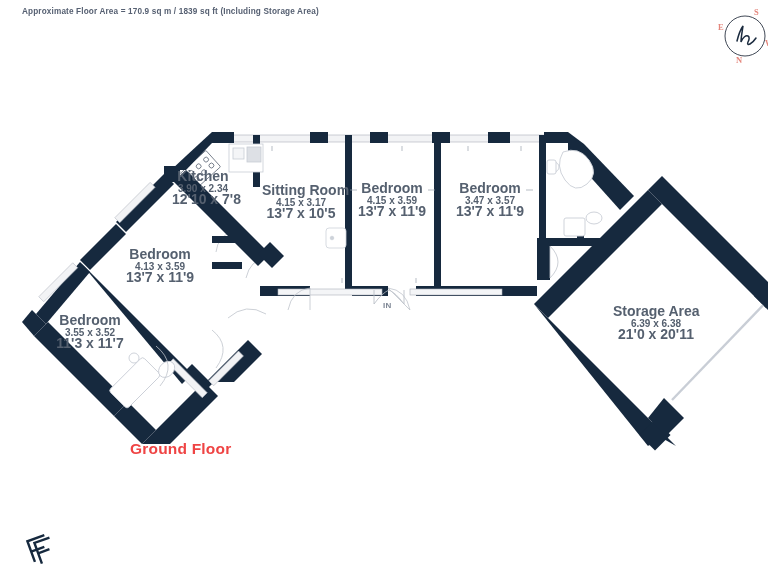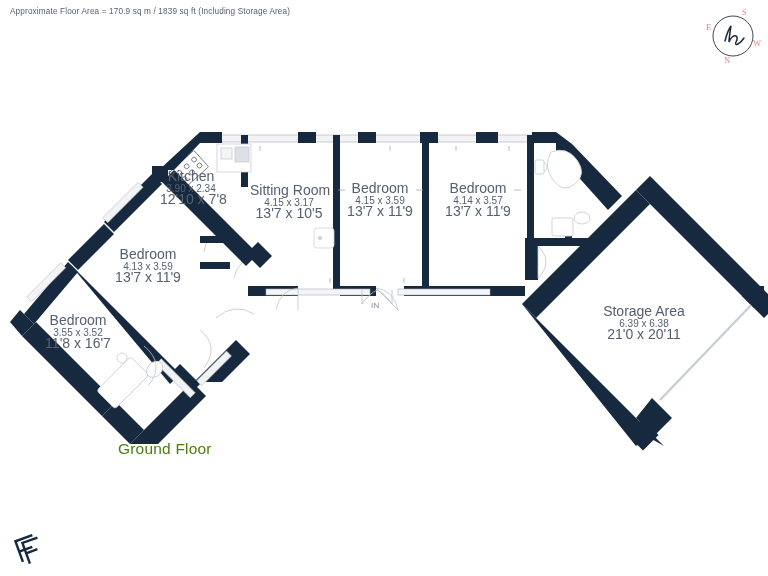--- a/index.html
+++ b/index.html
@@ -10,23 +10,24 @@
   body {
     width: 768px;
     height: 576px;
     position: relative;
     overflow: hidden;
     font-family: "Liberation Sans", sans-serif;
     color: #3c4a5c;
   }
   #floorplan-root {
     position: absolute;
-    left: 4px; top: 0;
+    left: 16px; top: 0;
     width: 700px;
     height: 576px;
+    font-weight: bold;
   }
   .area-note {
     position: absolute;
     left: 6px;
     top: 7px;
     font-size: 8.2px;
     letter-spacing: 0.15px;
     color: #566072;
     white-space: nowrap;
   }
@@ -71,21 +72,21 @@
     position: absolute;
     font-size: 8px;
     color: #7d8694;
     letter-spacing: 0.4px;
   }
   .floor-title {
     position: absolute;
     left: 114px;
     top: 440px;
     font-size: 15.5px;
-    color: #4d7c0f;
+    color: #ef4444;
     letter-spacing: 0.2px;
   }
   .footer {
     position: absolute;
     left: 40px;
     top: 532px;
     font-size: 7.6px;
     line-height: 14px;
     color: #4e5a6b;
     letter-spacing: 0.05px;
@@ -325,34 +326,34 @@
   </div>
 
   <div class="room-label" style="left:340px; top:183px; width:72px;">
     <div class="rl-name">Bedroom</div>
     <div class="rl-m">4.15 x 3.59</div>
     <div class="rl-ft">13'7 x 11'9</div>
   </div>
 
   <div class="room-label" style="left:438px; top:183px; width:72px;">
     <div class="rl-name">Bedroom</div>
-    <div class="rl-m">4.14 x 3.57</div>
+    <div class="rl-m">3.47 x 3.57</div>
     <div class="rl-ft">13'7 x 11'9</div>
   </div>
 
   <div class="room-label" style="left:108px; top:249px; width:72px;">
     <div class="rl-name">Bedroom</div>
     <div class="rl-m">4.13 x 3.59</div>
     <div class="rl-ft">13'7 x 11'9</div>
   </div>
 
   <div class="room-label" style="left:38px; top:315px; width:72px;">
     <div class="rl-name">Bedroom</div>
     <div class="rl-m">3.55 x 3.52</div>
-    <div class="rl-ft">11'8 x 16'7</div>
+    <div class="rl-ft">11'3 x 11'7</div>
   </div>
 
   <div class="room-label" style="left:597px; top:299px; width:86px;margin-top:7px;">
     <div class="rl-name">Storage Area</div>
     <div class="rl-m">6.39 x 6.38</div>
     <div class="rl-ft">21'0 x 20'11</div>
   </div>
 
   <div class="in-label" style="left:367px; top:301px;">IN</div>
 

